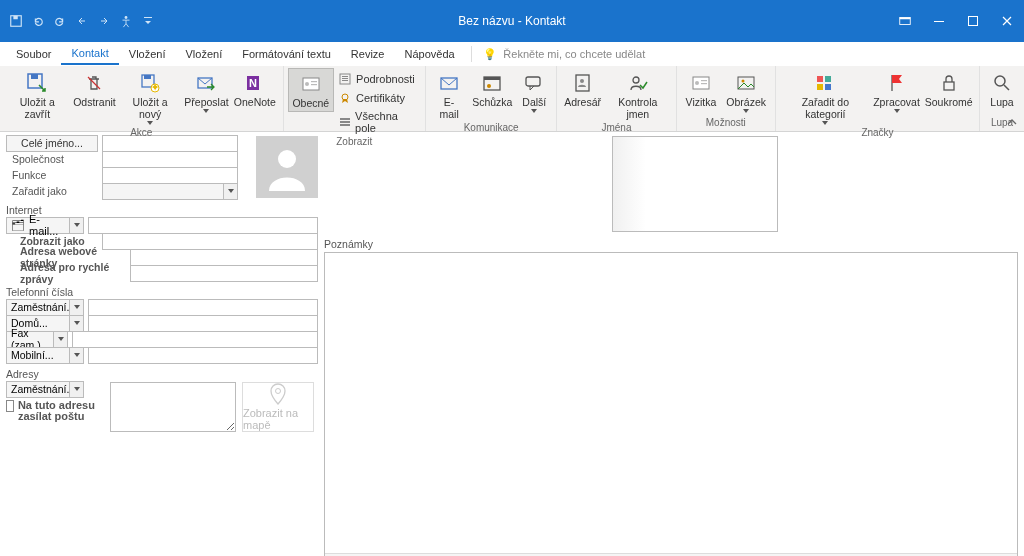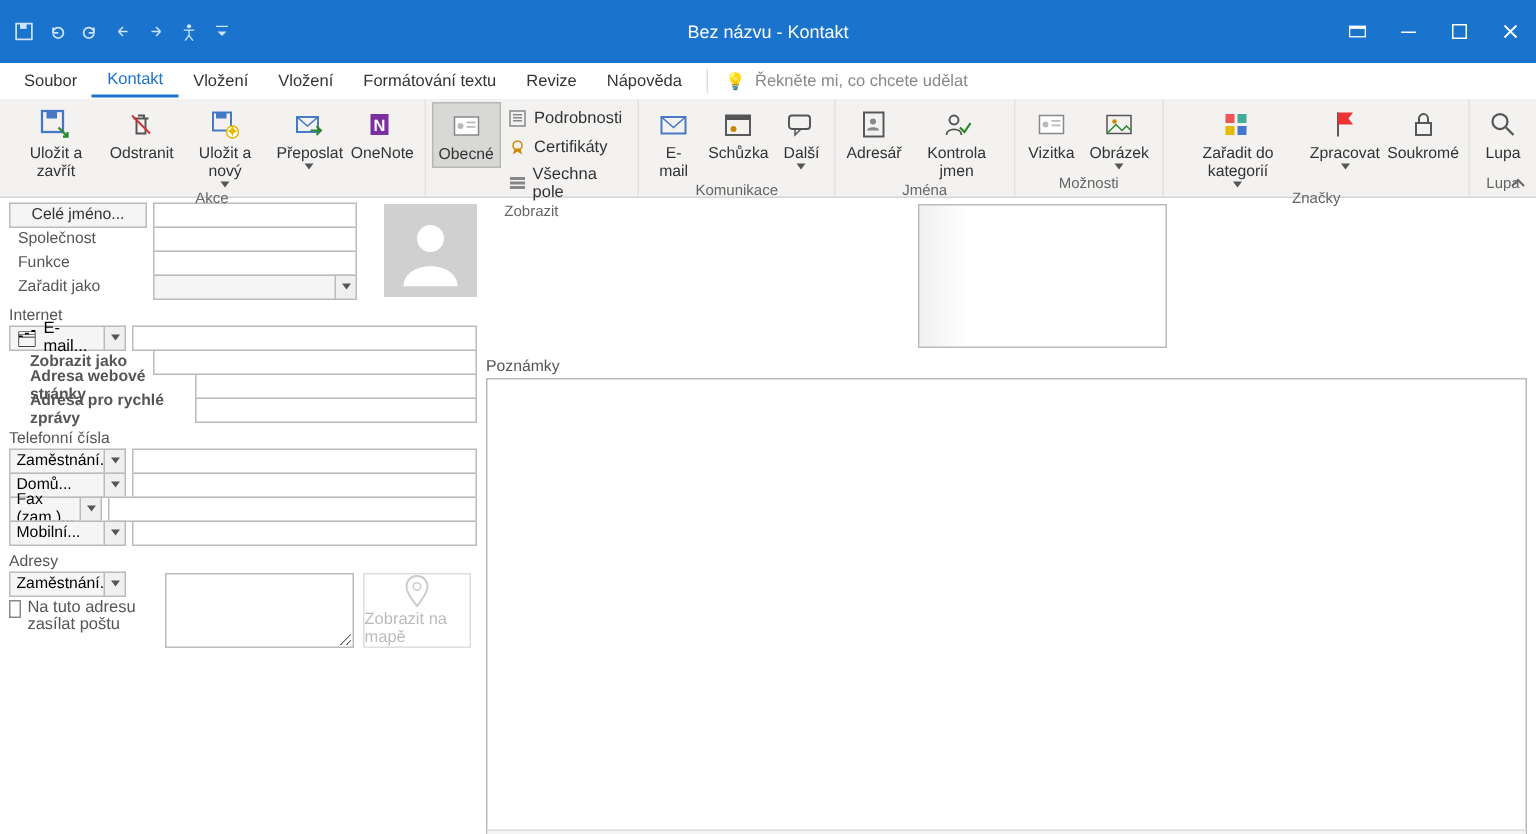--- a/index.html
+++ b/index.html
@@ -516,21 +516,21 @@
     <div style="display:flex; gap:6px; align-items:flex-start;">
       <div style="width:98px">
         <div class="row" style="margin-bottom:4px">
             <div class="combo">
               <div class="cmain" style="width:64px">Zaměstnání...</div>
               <div class="cdrop">
                 <div class="tri"></div>
               </div>
             </div>
           </div>
-        <div style="display:flex; align-items:flex-start; font-size:10px; color:#555; line-height:11px;">
+        <div style="display:flex; align-items:flex-start; font-size:10px; color:#555; line-height:11px;font-weight:bold;">
             <div class="chk"></div>
             <span>Na tuto adresu zasílat poštu</span>
           </div>
       </div>
       <textarea class="addr-box" style=""></textarea>
       <div class="map-btn">
         <svg width="18" height="22" viewBox="0 0 18 22">
             <path d="M9 1 C5 1 2 4 2 8 C2 13 9 21 9 21 C9 21 16 13 16 8 C16 4 13 1 9 1 Z" fill="none" stroke="#ccc" stroke-width="1.3"></path>
             <circle cx="9" cy="8" r="2.5" fill="none" stroke="#ccc"></circle>
           </svg>

